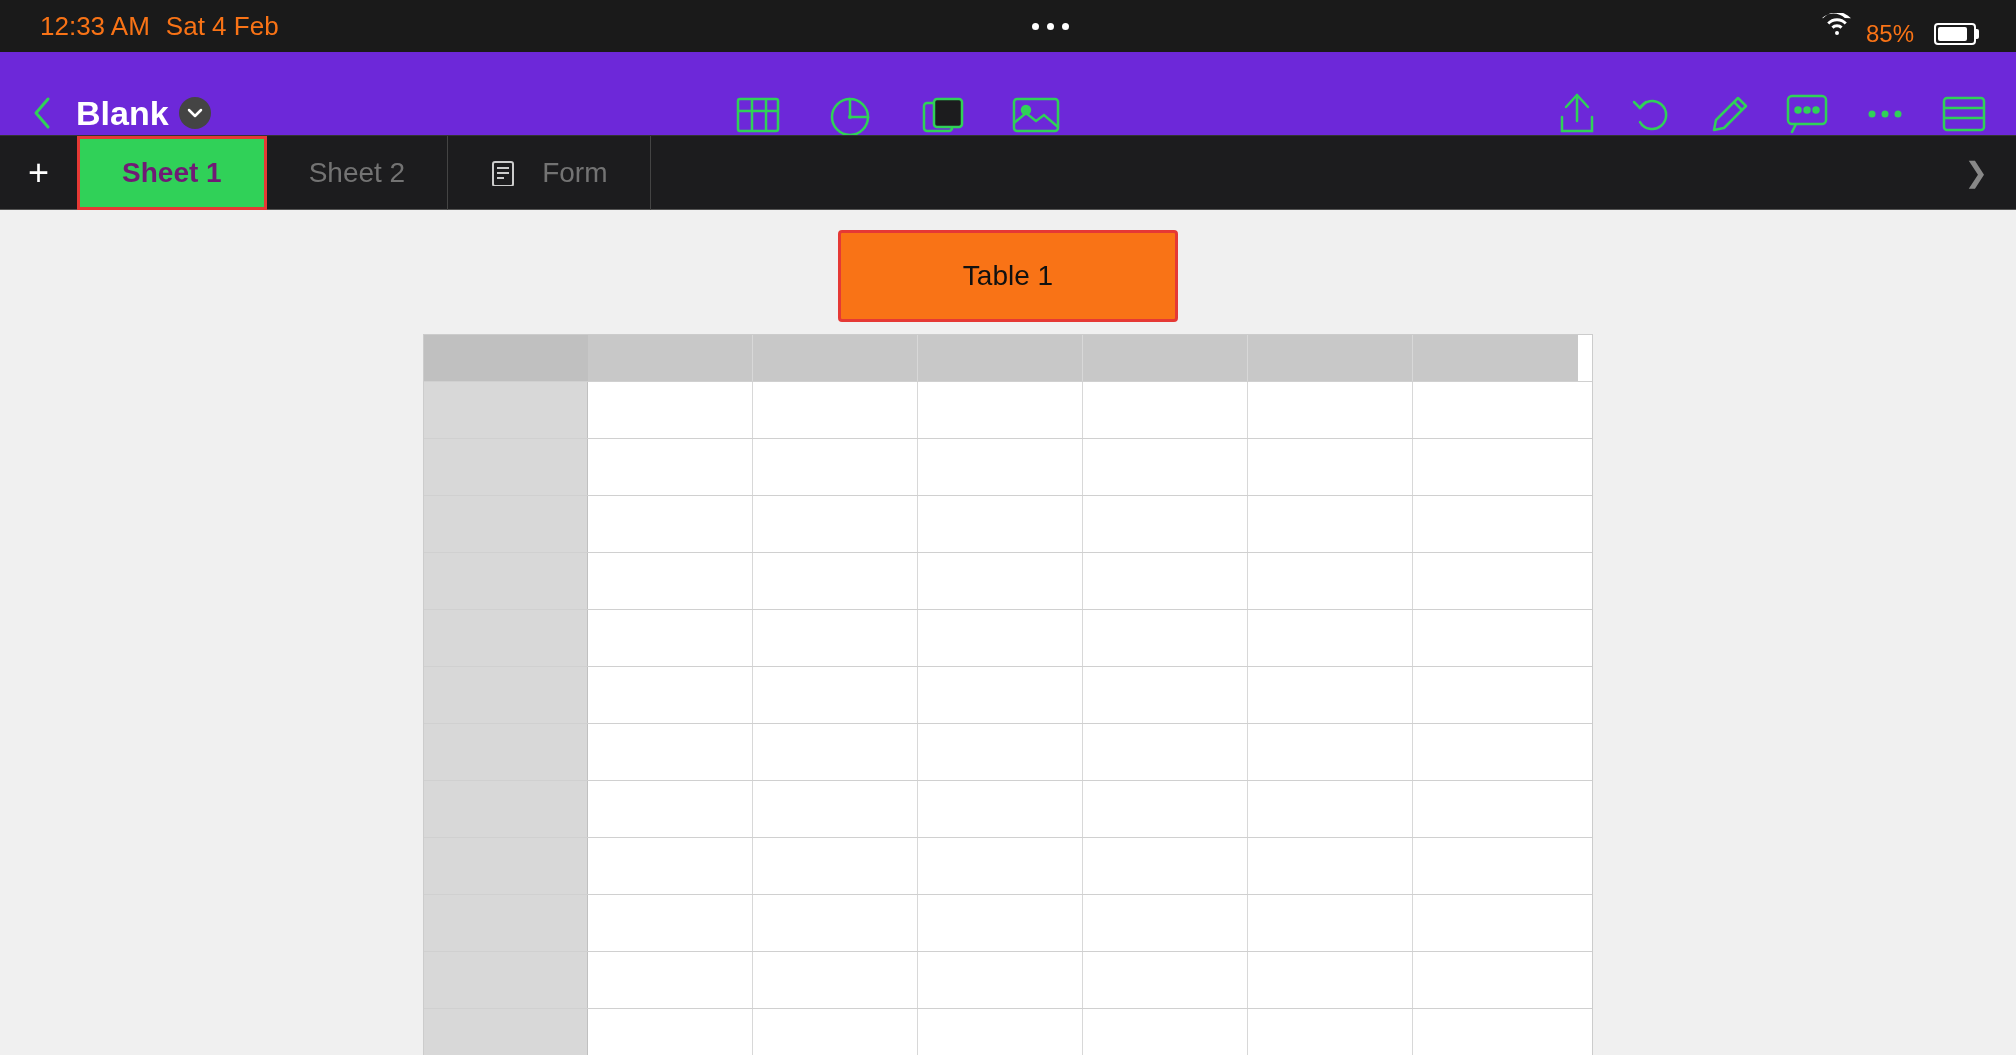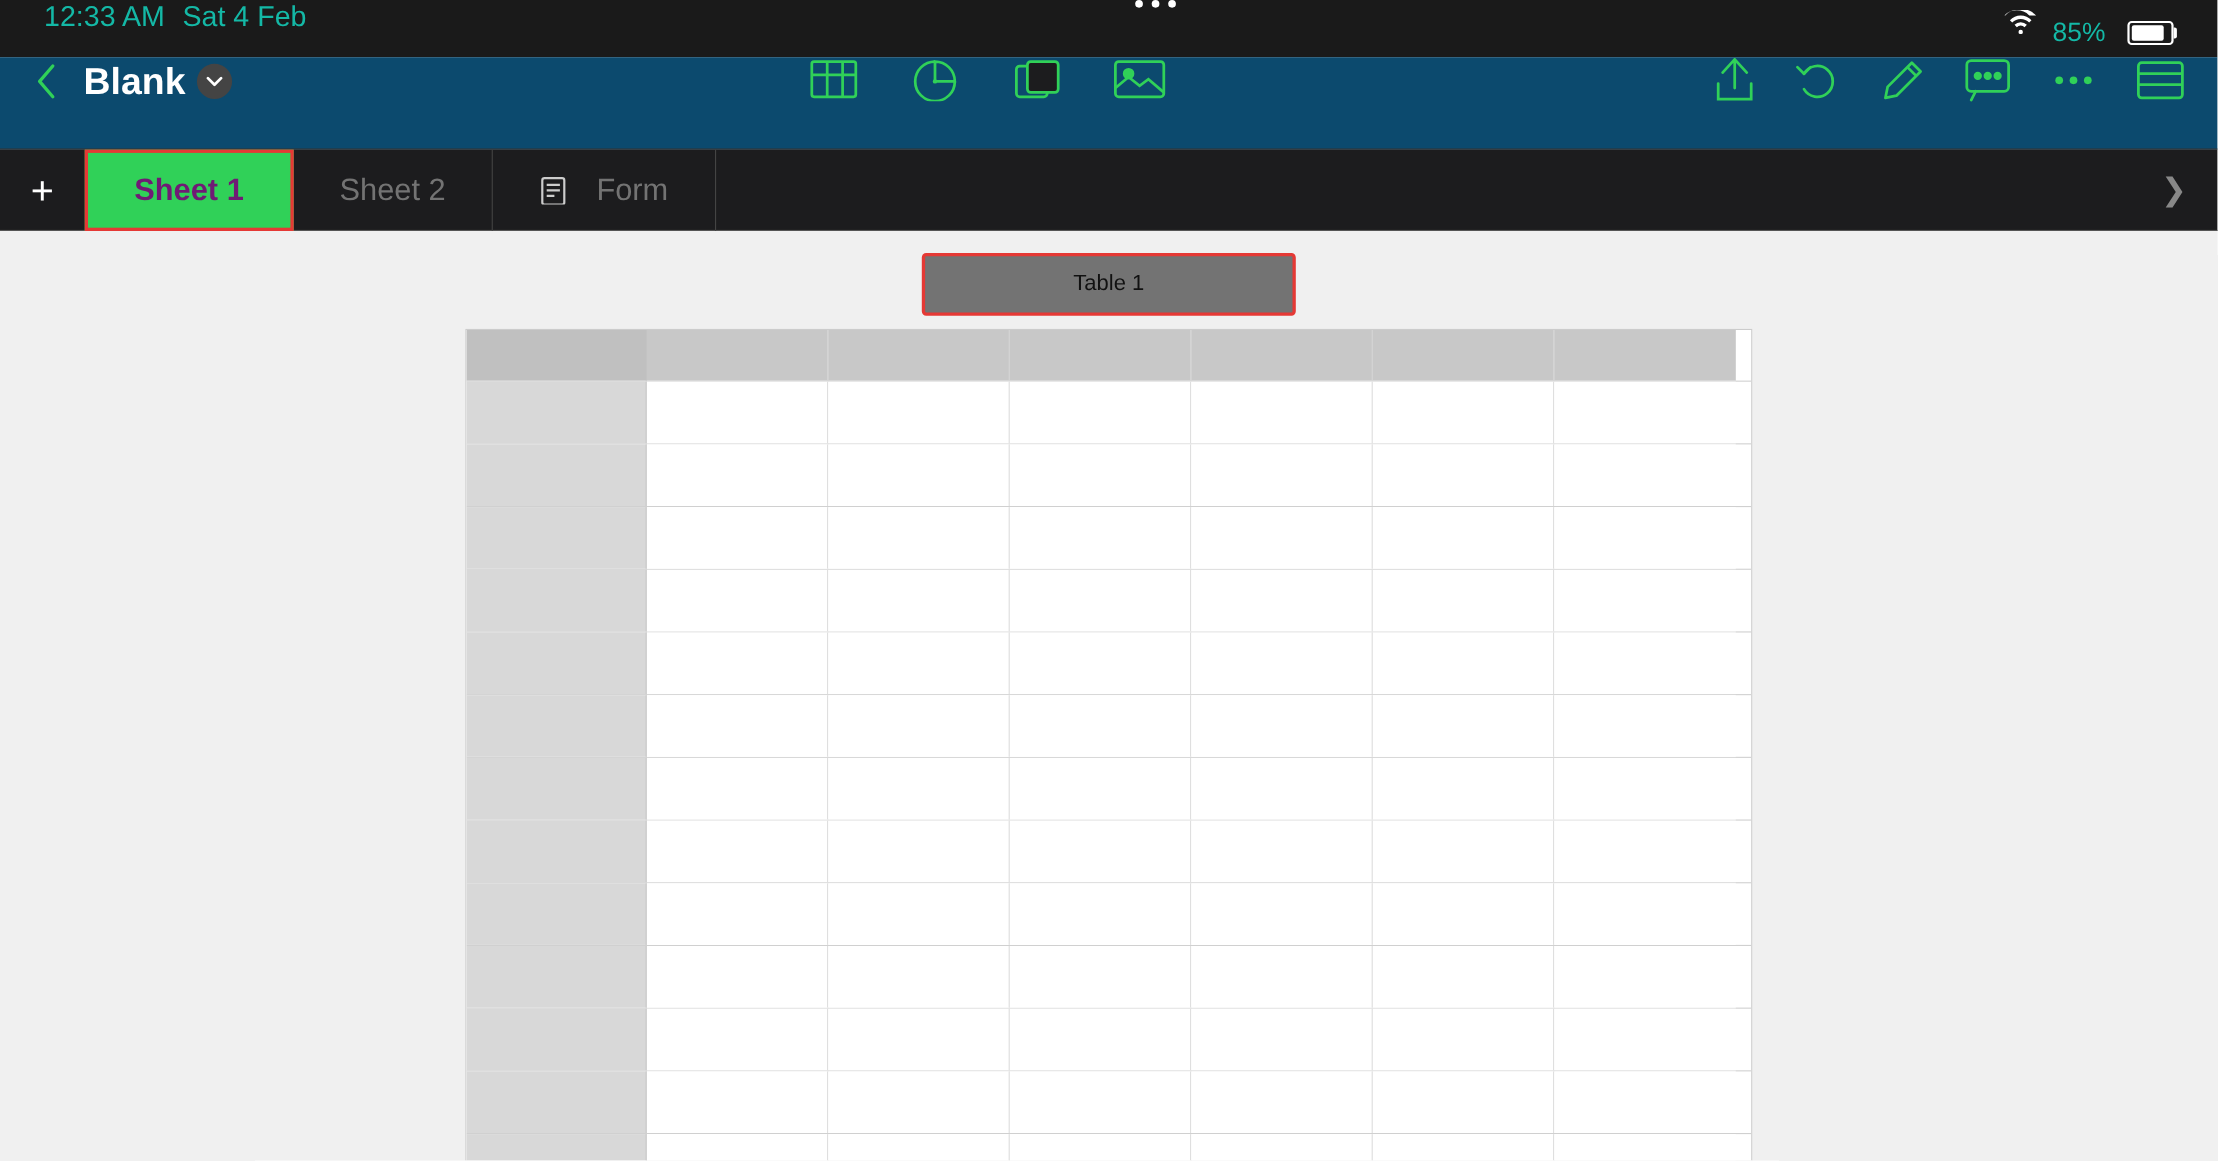--- a/index.html
+++ b/index.html
@@ -7,23 +7,23 @@
       width: 2016px;
       height: 1055px;
       background: #fff;
       font-family: -apple-system, 'Helvetica Neue', Arial, sans-serif;
       overflow: hidden;
     }
 
     
     .status-bar {
       background: #1a1a1a;
-      color: #14b8a6;
-      display: flex;
-      align-items: flex-start;
+      color: #f97316;
+      display: flex;
+      align-items: center;
       justify-content: space-between;
       padding: 0 40px;
       height: 52px;
       font-size: 26px;
       font-weight: 500;
     }
     .status-bar-left { display: flex; align-items: center; gap: 16px; }
     .status-bar-center { display: flex; align-items: center; gap: 8px; }
     .status-bar-right { display: flex; align-items: center; gap: 14px; font-size: 24px; }
     .dot { width: 7px; height: 7px; background: #fff; border-radius: 50%; display: inline-block; }
@@ -50,23 +50,23 @@
     }
     .battery-fill {
       background: #fff;
       height: 100%;
       width: 85%;
       border-radius: 2px;
     }
 
     
     .toolbar {
-      background: #0c4a6e;
-      display: flex;
-      align-items: flex-start;
+      background: #6d28d9;
+      display: flex;
+      align-items: flex-end;
       height: 84px;
       padding: 0 30px;
       border-bottom: 1px solid #333;
     }
     .toolbar-left {
       display: flex;
       align-items: center;
       gap: 18px;
       min-width: 260px;
     }
@@ -189,23 +189,23 @@
     
     .table-title-wrapper {
       display: flex;
       justify-content: center;
       margin-bottom: 0;
       padding-bottom: 12px;
     }
     .table-title {
       border: 3px solid #e53935;
       border-radius: 4px;
-      background: #737373;
-      padding: 14px 90px;
-      font-size: 20px;
+      background: #f97316;
+      padding: 27px 90px;
+      font-size: 28px;
       color: #111;
       min-width: 340px;
       text-align: center;
     }
 
     
     .spreadsheet {
       background: #fff;
       border: 1px solid #ccc;
       overflow: hidden;

